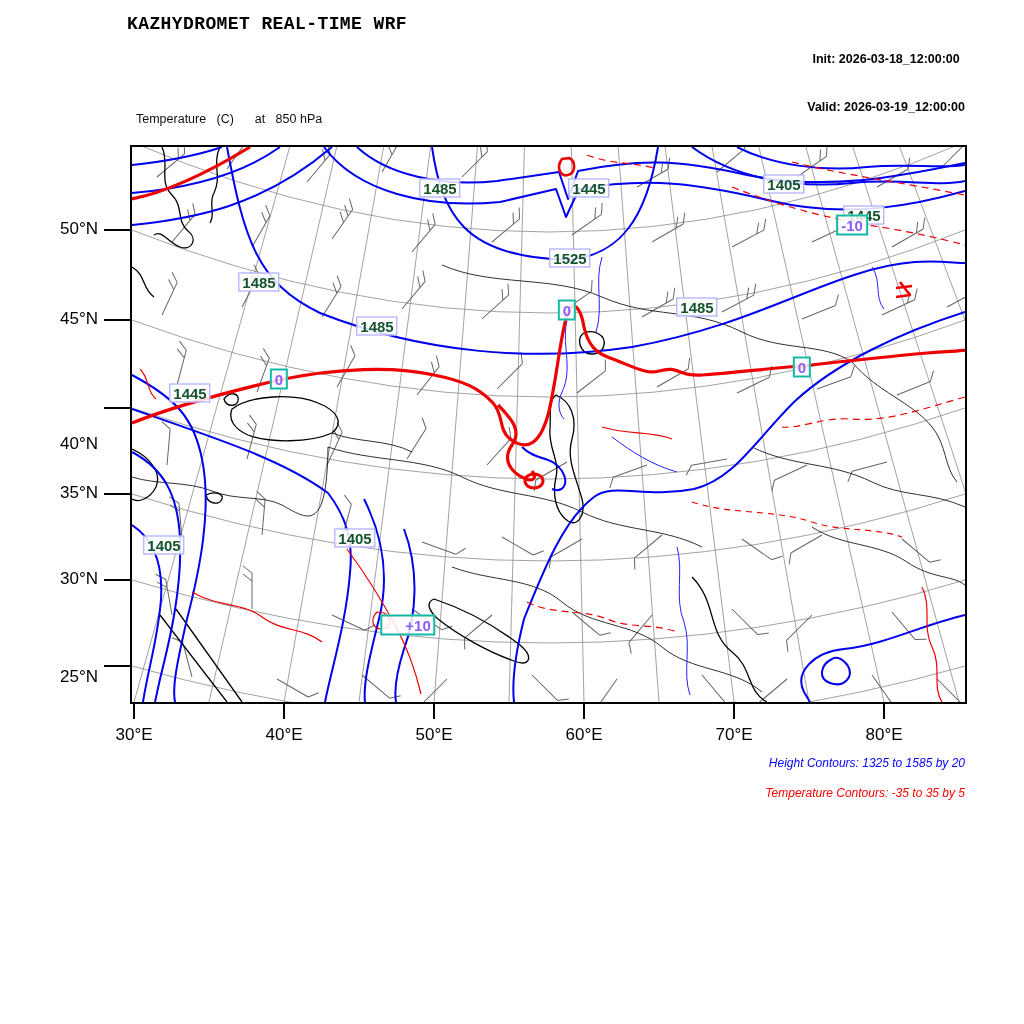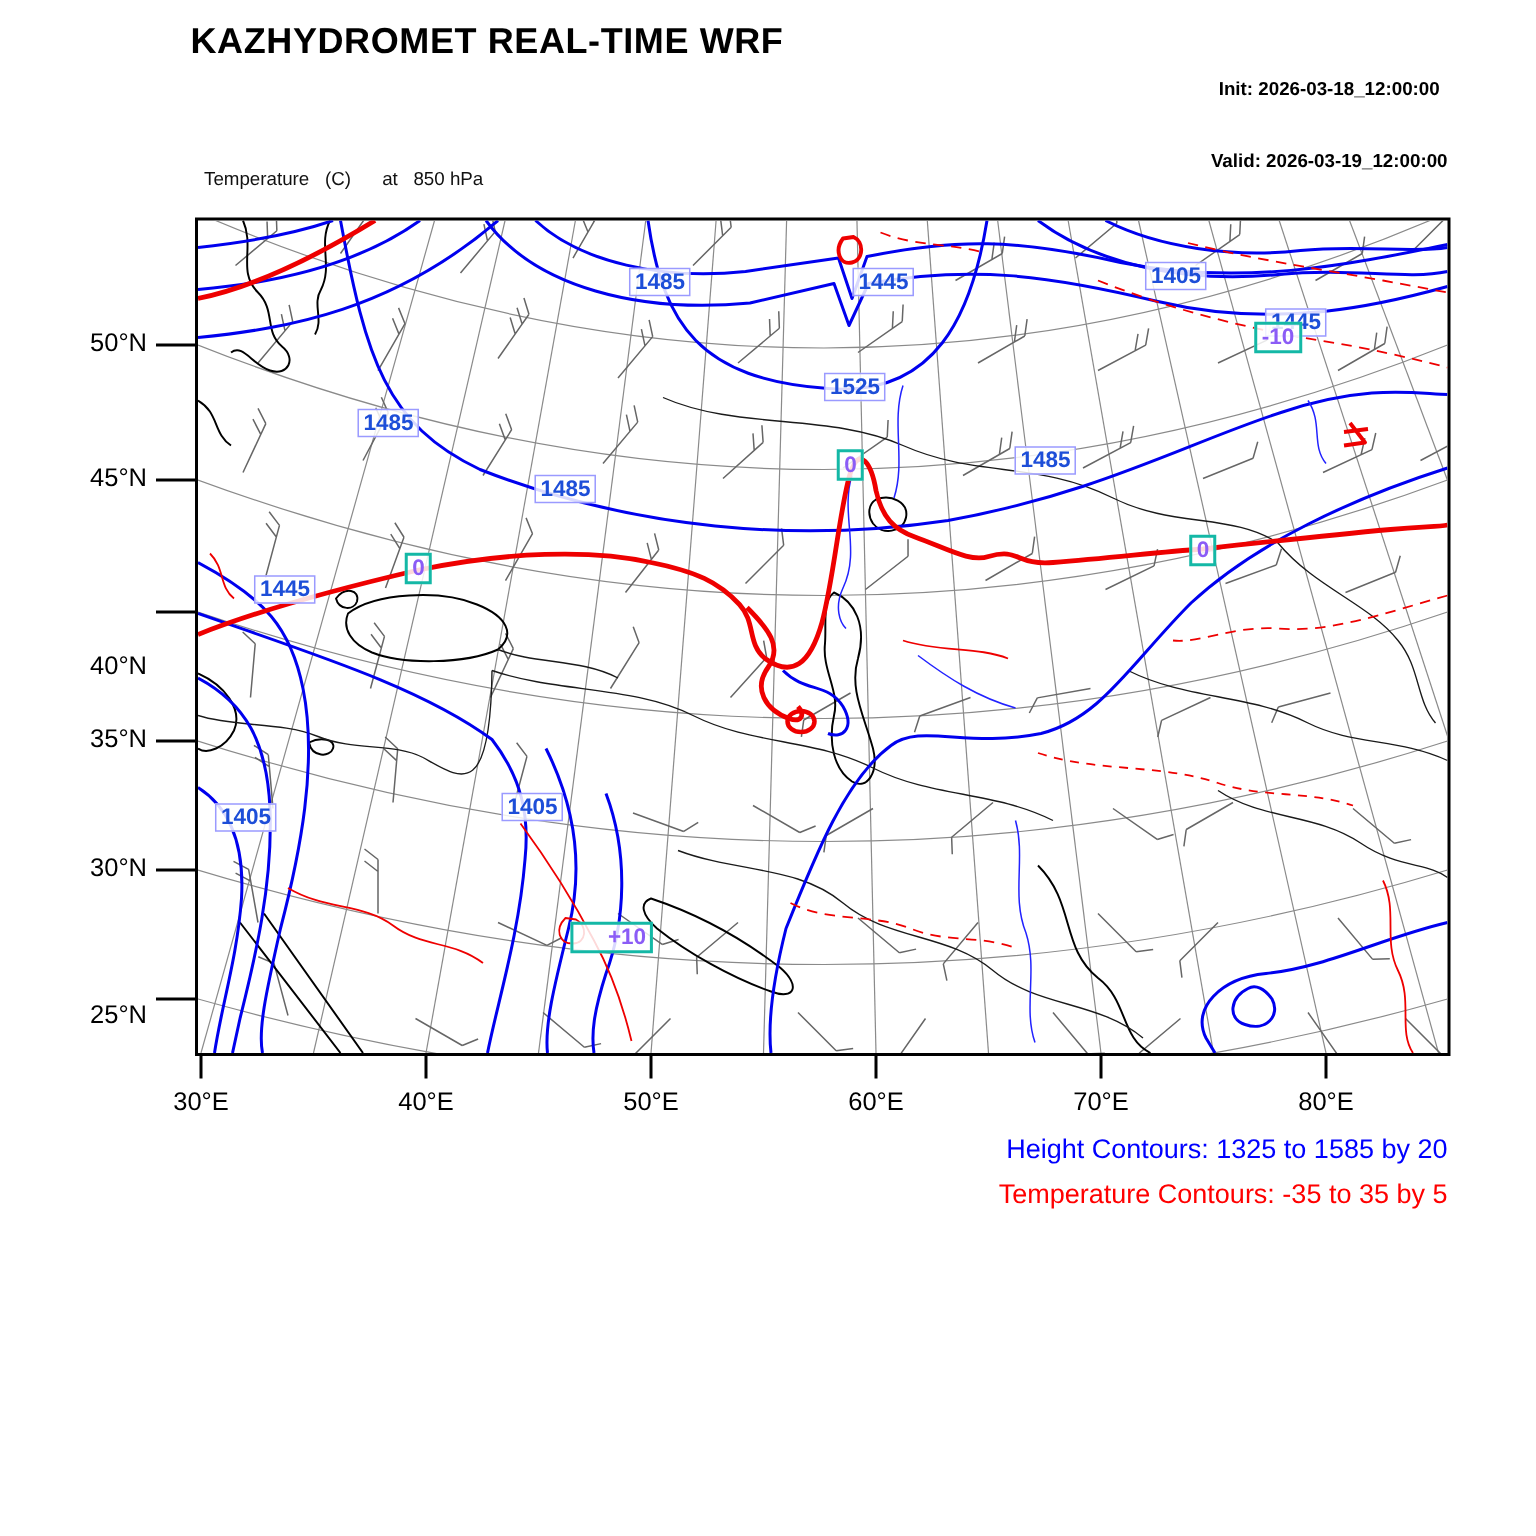--- a/index.html
+++ b/index.html
@@ -3,21 +3,21 @@
 <meta charset="utf-8">
 <style>
   html,body{margin:0;padding:0;}
   body{
     width:1024px;height:1024px;position:relative;background:#ffffff;
     font-family:"Liberation Sans", sans-serif;color:#000;
     overflow:hidden;
   }
   .title{
     position:absolute;left:127px;top:14px;
-    font-size:24px;font-weight:bold;letter-spacing:.4px;white-space:pre;
+    font-size:18px;font-weight:bold;letter-spacing:.4px;white-space:pre;font-family:Liberation Mono, monospace;
   }
   .initvalid{
     position:absolute;right:59px;top:19px;text-align:center;
     font-size:12.5px;font-weight:bold;line-height:16px;white-space:pre;
   }
   .legend{
     position:absolute;left:136px;top:81px;
     font-size:12.5px;line-height:15.5px;white-space:pre;color:#111;
   }
   .map{
@@ -27,23 +27,23 @@
   .map svg{position:absolute;left:0;top:0;}
   .xtick-mark{position:absolute;top:100%;width:2px;height:15px;background:#000;margin-top:2px;}
   .xtick-label{position:absolute;top:100%;margin-top:23px;width:60px;text-align:center;font-size:17px;}
   .ytick-mark{position:absolute;left:-28px;width:26px;height:2px;background:#000;}
   .ytick-label{position:absolute;left:-92px;width:58px;text-align:right;font-size:17px;}
   .clabel{
     position:absolute;transform:translate(-50%,-50%);
     font-size:15px;font-weight:bold;line-height:15px;
     padding:1px 3px;background:rgba(255,255,255,.85);white-space:nowrap;
   }
-  .clabel.blue{color:#1d4ed8;border:1px solid #9a9aff;}
+  .clabel.blue{color:#14532d;border:1px solid #9a9aff;}
   .clabel.red{color:#8b5cf6;border:2px solid #14b8a6;}
-  .footer-line{position:absolute;right:59px;font-size:18px;white-space:pre;}
+  .footer-line{position:absolute;right:59px;font-size:12px;white-space:pre;font-style:italic;}
   .footer-line.h{top:756px;color:#0000ff;}
   .footer-line.t{top:786px;color:#ff0000;}
 </style>
 </head>
 <body>
 
 <div class="title">KAZHYDROMET REAL-TIME WRF</div>
 
 <div class="initvalid">
   <div>Init: 2026-03-18_12:00:00</div>

